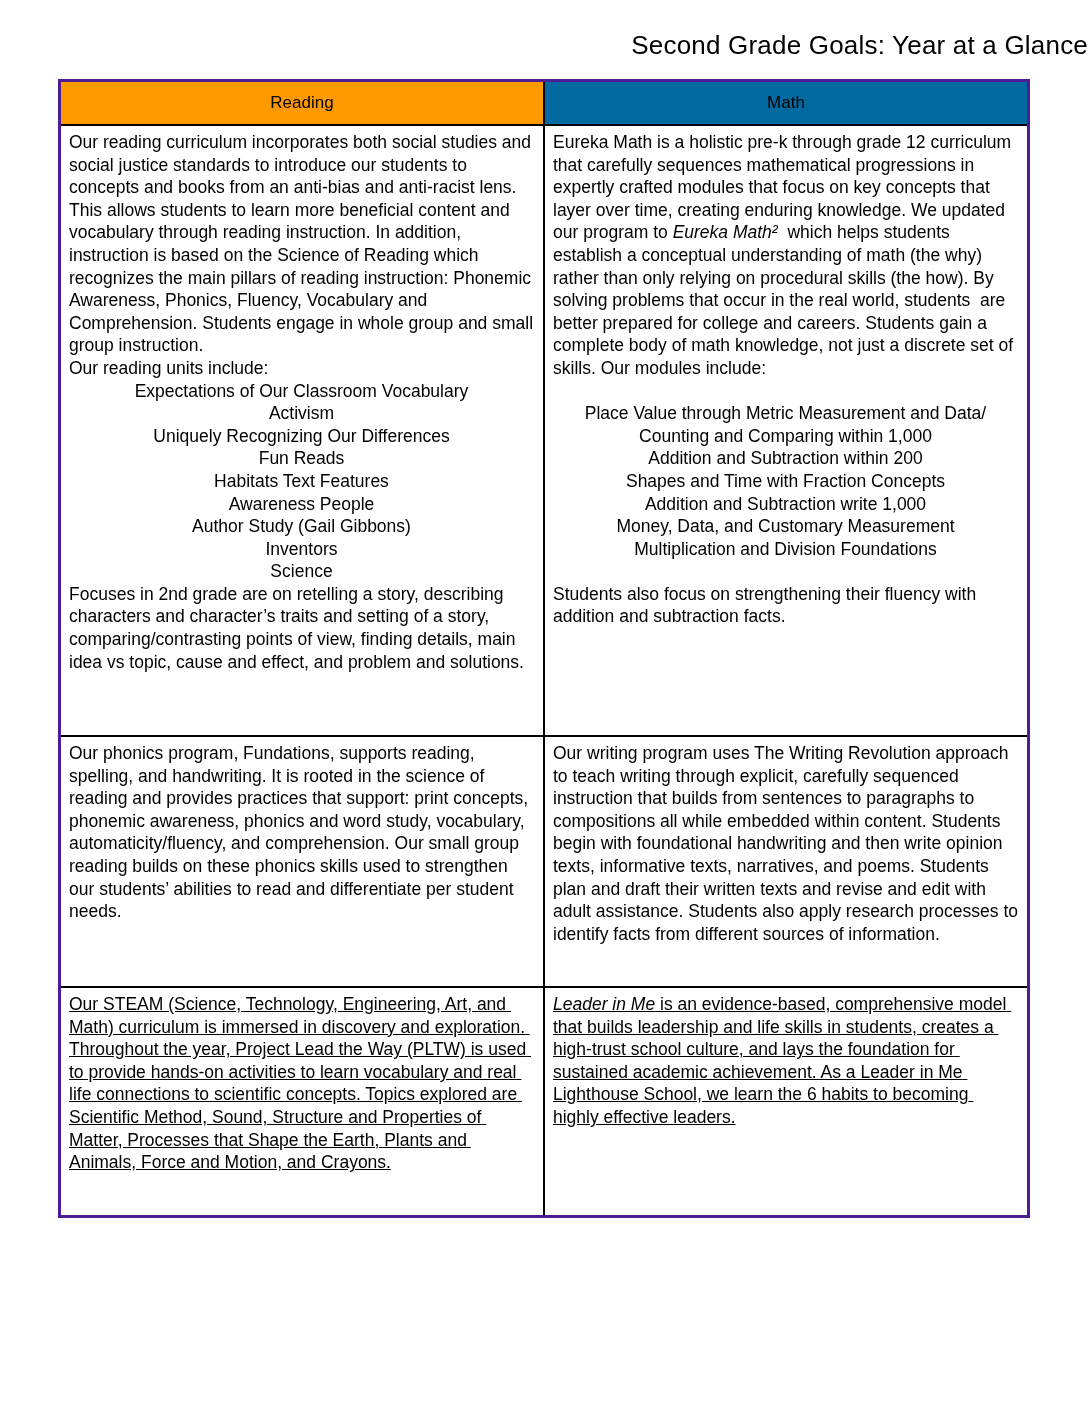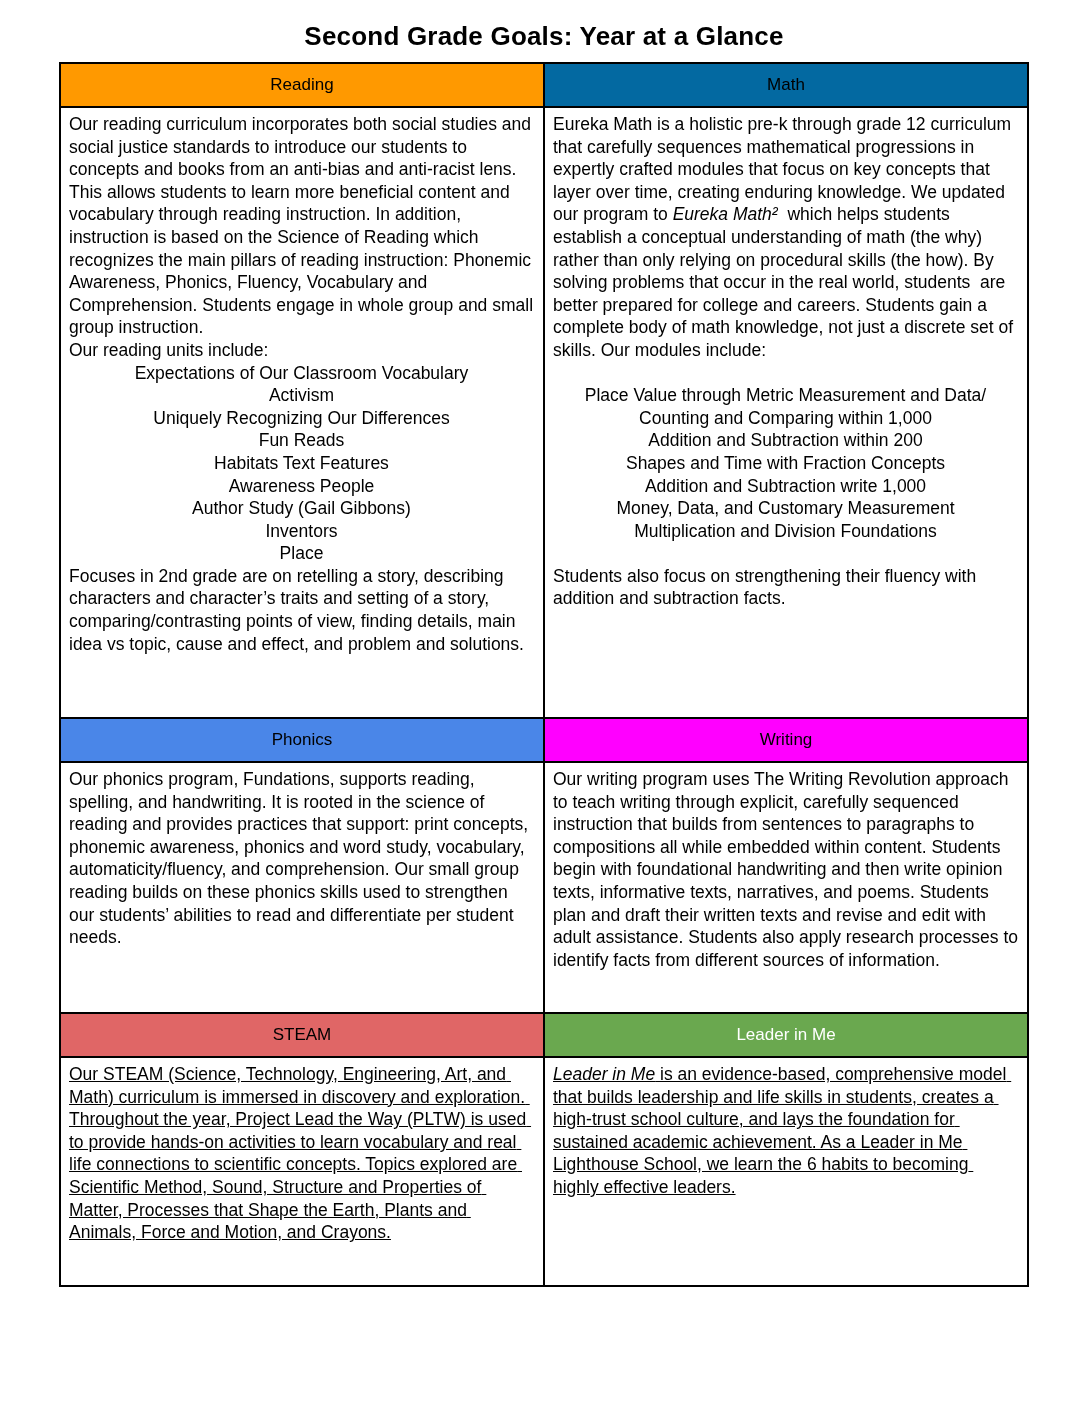--- a/index.html
+++ b/index.html
@@ -7,34 +7,34 @@
     position:relative;
     width:1088px;
     height:1408px;
     background:#ffffff;
     font-family:"Liberation Sans","DejaVu Sans",sans-serif;
     color:#000000;
     overflow:hidden;
   }
   .title {
     margin:0;
-    padding-top:21px;
+    padding-top:30px;
     padding-bottom:6px;
-    text-align:center;
+    text-align:right;
     font-size:26px;
-    font-weight:bold;
+    font-weight:normal;
     letter-spacing:0.2px;
     color:#000000;
   }
   table.goals {
     border-collapse:collapse;
     table-layout:fixed;
     width:960px;
-    margin:4px auto;
-    border:1px solid #4c1d95;
+    margin:12px auto;
+    border:3px solid #4c1d95;
   }
   table.goals th, table.goals td {
     border:2px solid #000000;
     width:480px;
   }
   table.goals th {
     height:40px;
     font-size:17px;
     font-weight:normal;
     text-align:center;
@@ -79,70 +79,54 @@
               <div class="para"><span>Our reading curriculum incorporates both social studies and social justice standards to introduce our students to concepts and books from an anti-bias and anti-racist lens. This allows students to learn more beneficial content and vocabulary through reading instruction. In addition, instruction is based on the Science of Reading which recognizes the main pillars of reading instruction: Phonemic Awareness, Phonics, Fluency, Vocabulary and Comprehension. Students engage in whole group and small group instruction.</span></div>
               <div class="para"><span>Our reading units include:</span></div>
               <div class="para center"><span>Expectations of Our Classroom Vocabulary</span></div>
               <div class="para center"><span>Activism</span></div>
               <div class="para center"><span>Uniquely Recognizing Our Differences</span></div>
               <div class="para center"><span>Fun Reads</span></div>
               <div class="para center"><span>Habitats Text Features</span></div>
               <div class="para center"><span>Awareness People</span></div>
               <div class="para center"><span>Author Study (Gail Gibbons)</span></div>
               <div class="para center"><span>Inventors</span></div>
-              <div class="para center"><span>Place</span></div>
+              <div class="para center"><span>Science</span></div>
               <div class="para"><span>Focuses in 2nd grade are on retelling a story, describing characters and character’s traits and setting of a story, comparing/contrasting points of view, finding details, main idea vs topic, cause and effect, and problem and solutions.</span></div>
             </div>
       </td>
       <td>
         <div class="cell-content">
               <div class="para"><span>Eureka Math is a holistic pre-k through grade 12 curriculum that carefully sequences mathematical progressions in expertly crafted modules that focus on key concepts that layer over time, creating enduring knowledge. We updated our program to </span><em>Eureka Math²</em><span>  which helps students establish a conceptual understanding of math (the why) rather than only relying on procedural skills (the how). By solving problems that occur in the real world, students  are better prepared for college and careers. Students gain a complete body of math knowledge, not just a discrete set of skills. Our modules include:</span></div>
               <div class="para">&nbsp;</div>
               <div class="para center"><span>Place Value through Metric Measurement and Data/</span></div>
               <div class="para center"><span>Counting and Comparing within 1,000</span></div>
               <div class="para center"><span>Addition and Subtraction within 200</span></div>
               <div class="para center"><span>Shapes and Time with Fraction Concepts</span></div>
               <div class="para center"><span>Addition and Subtraction write 1,000</span></div>
               <div class="para center"><span>Money, Data, and Customary Measurement</span></div>
               <div class="para center"><span>Multiplication and Division Foundations</span></div>
               <div class="para">&nbsp;</div>
               <div class="para"><span>Students also focus on strengthening their fluency with addition and subtraction facts.</span></div>
             </div>
       </td>
     </tr>
 
-    <tr class="header-row">
-      <th style="background-color: rgb(74, 134, 232); color: rgb(0, 0, 0);">
-        <span>Phonics</span>
-      </th>
-      <th style="background-color: rgb(255, 0, 255); color: rgb(0, 0, 0);">
-        <span>Writing</span>
-      </th>
-    </tr>
     <tr class="content-2">
       <td>
         <div class="cell-content">
               <div class="para"><span>Our phonics program, Fundations, supports reading, spelling, and handwriting. It is rooted in the science of reading and provides practices that support: print concepts, phonemic awareness, phonics and word study, vocabulary, automaticity/fluency, and comprehension. Our small group reading builds on these phonics skills used to strengthen our students’ abilities to read and differentiate per student needs.</span></div>
             </div>
       </td>
       <td>
         <div class="cell-content">
               <div class="para"><span>Our writing program uses The Writing Revolution approach to teach writing through explicit, carefully sequenced instruction that builds from sentences to paragraphs to compositions all while embedded within content. Students begin with foundational handwriting and then write opinion texts, informative texts, narratives, and poems. Students plan and draft their written texts and revise and edit with adult assistance. Students also apply research processes to identify facts from different sources of information.</span></div>
             </div>
       </td>
     </tr>
 
-    <tr class="header-row">
-      <th style="background-color: rgb(224, 102, 102); color: rgb(0, 0, 0);">
-        <span>STEAM</span>
-      </th>
-      <th style="background-color: rgb(106, 168, 79); color: rgb(255, 255, 255);">
-        <span>Leader in Me</span>
-      </th>
-    </tr>
     <tr class="content-3">
       <td>
         <div class="cell-content">
               <div class="para"><span>Our STEAM (Science, Technology, Engineering, Art, and Math) curriculum is immersed in discovery and exploration. Throughout the year, Project Lead the Way (PLTW) is used to provide hands-on activities to learn vocabulary and real life connections to scientific concepts. Topics explored are Scientific Method, Sound, Structure and Properties of Matter, Processes that Shape the Earth, Plants and Animals, Force and Motion, and Crayons.</span></div>
             </div>
       </td>
       <td>
         <div class="cell-content">
               <div class="para"><em>Leader in Me</em><span> is an evidence-based, comprehensive model that builds leadership and life skills in students, creates a high-trust school culture, and lays the foundation for sustained academic achievement. As a Leader in Me Lighthouse School, we learn the 6 habits to becoming highly effective leaders.</span></div>
             </div>

